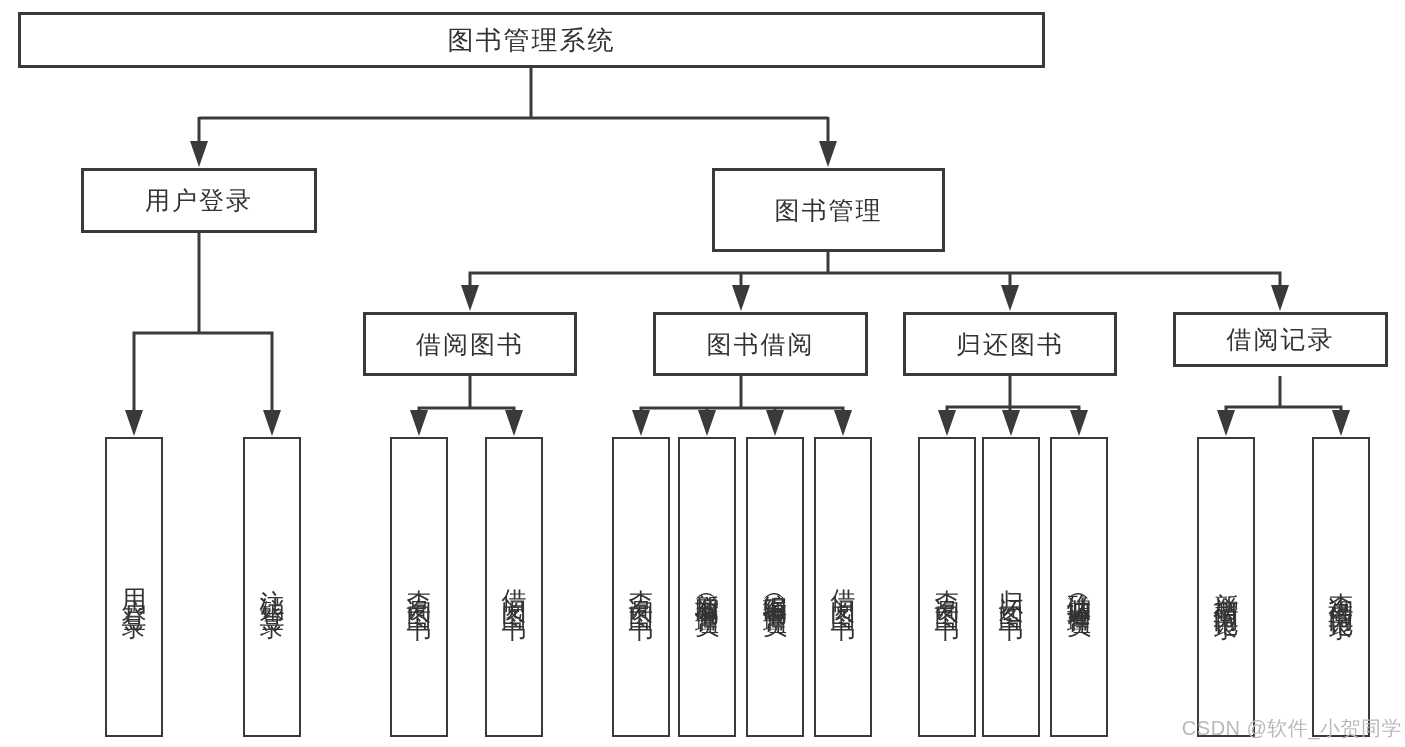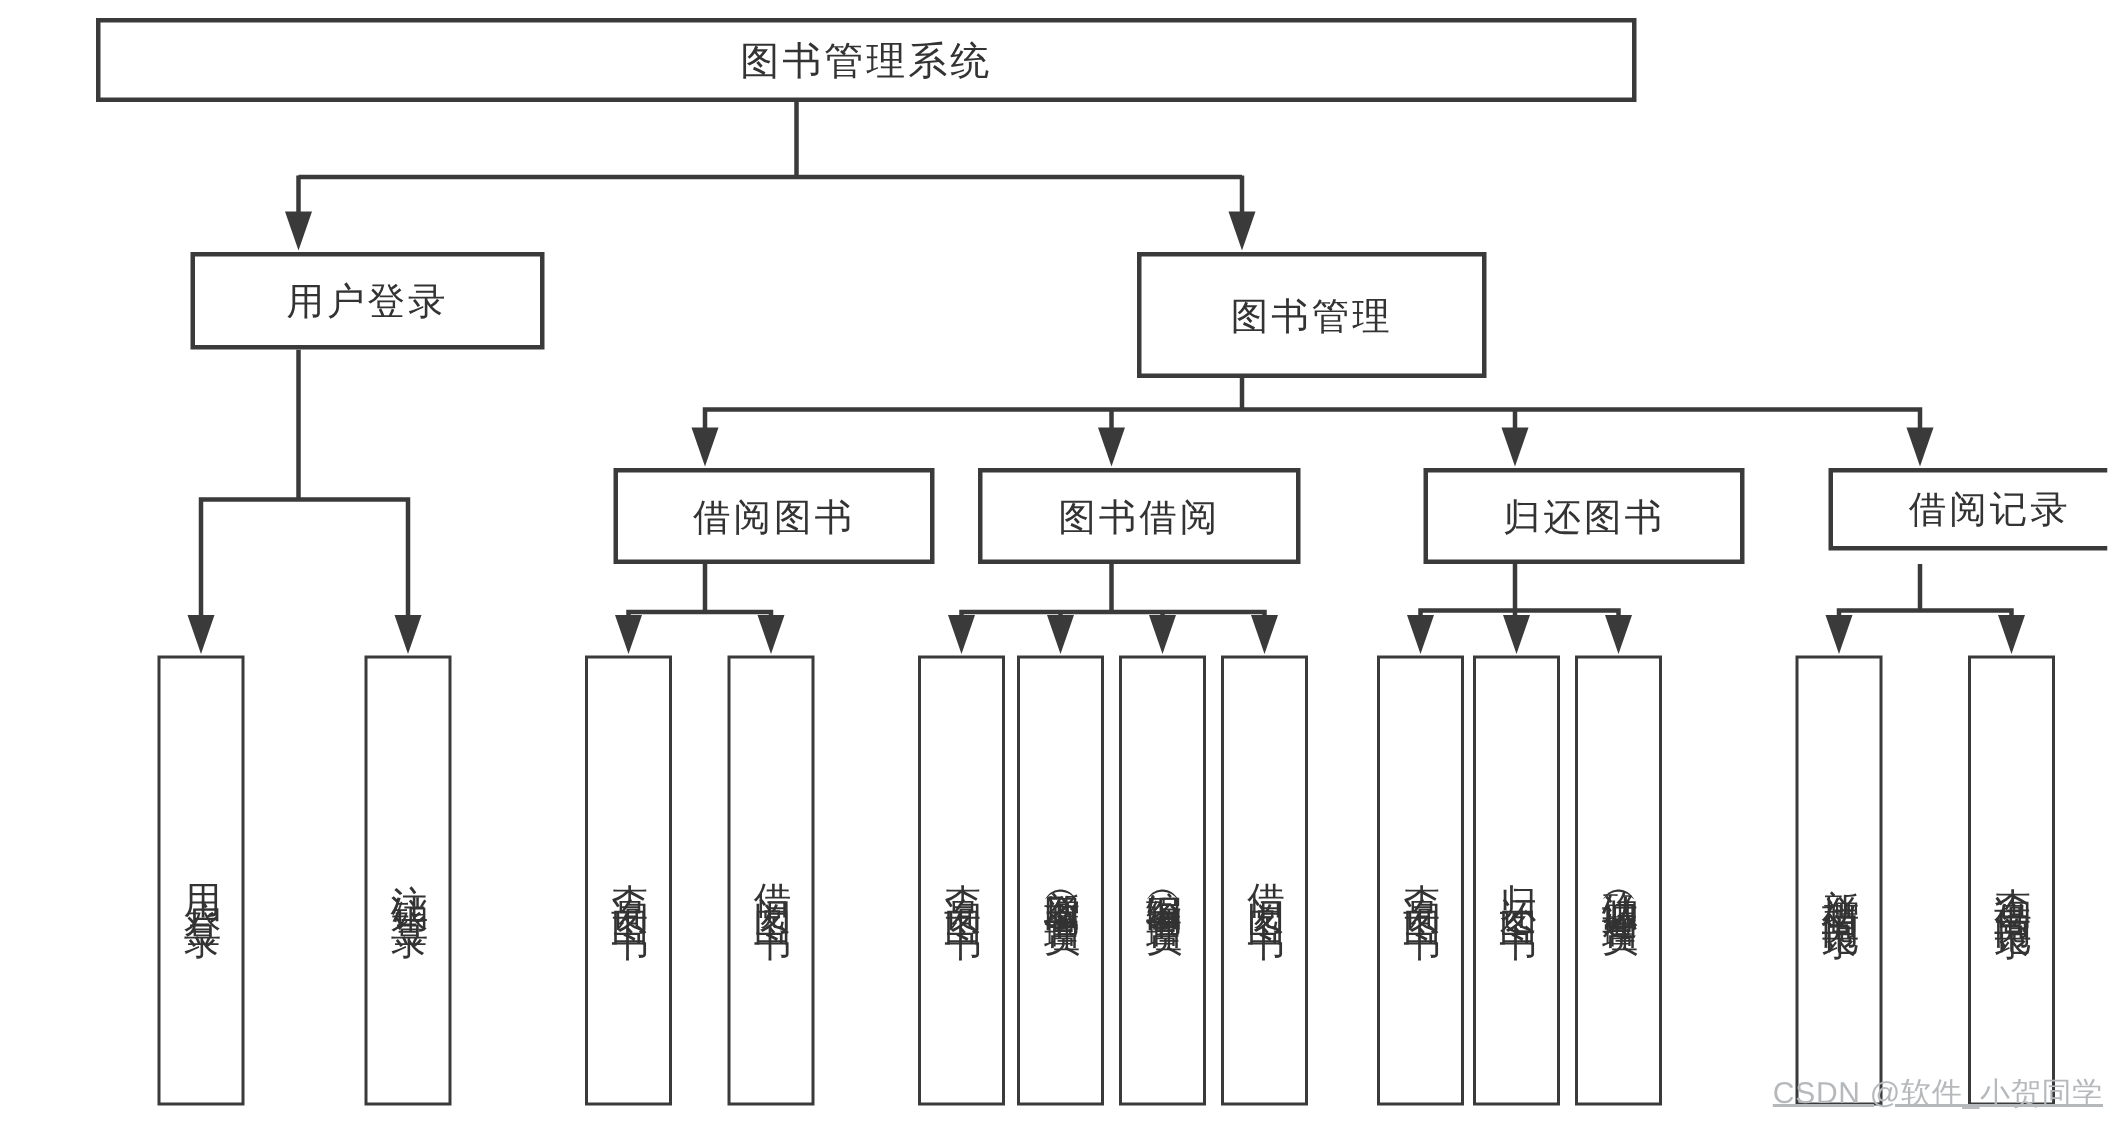--- a/index.html
+++ b/index.html
@@ -15,36 +15,36 @@
   }
   .wires{position:absolute;left:0;top:0;width:1405px;height:747px;color:var(--line);}
   .box{
     position:absolute;box-sizing:border-box;
     border:3px solid var(--line);
     background:#fff;
     display:flex;align-items:center;justify-content:center;
     text-align:center;
     z-index:2;
   }
-  .h{font-size:25px;letter-spacing:2px;margin-left:46px;}
+  .h{font-size:25px;letter-spacing:2px;}
   .root{font-size:26px;}
   .v{
     border-width:2.5px;
     writing-mode:vertical-rl;
     text-orientation:mixed;
     font-size:25px;
     line-height:1;
   }
   .v4{letter-spacing:9px;}
   .v6{letter-spacing:5px;}
   .v10{font-size:24px;letter-spacing:3px;}
   .watermark{
     position:absolute;right:3px;bottom:5px;
     font-size:20px;color:var(--watermark);
-    letter-spacing:0.5px;z-index:5;white-space:nowrap;text-decoration:underline;
+    letter-spacing:0.5px;z-index:5;white-space:nowrap;
   }
 </style>
 </head>
 <body>
 
 <div class="stage">
 
   <svg class="wires" viewBox="0 0 1405 747" xmlns="http://www.w3.org/2000/svg">
     <g stroke="currentColor" stroke-width="3" fill="none">
 
@@ -97,21 +97,21 @@
       <polygon points="1332,410 1350,410 1341,436"></polygon>
     </g>
   </svg>
 
   <div class="box h root" style="left:18px;top:12px;width:1027px;height:56px">图书管理系统</div>
 
   <div class="box h" style="left:81px;top:168px;width:236px;height:65px">用户登录</div>
   <div class="box h" style="left:712px;top:168px;width:233px;height:84px">图书管理</div>
 
   <div class="box h" style="left:363px;top:312px;width:214px;height:64px">借阅图书</div>
-  <div class="box h" style="left:606px;top:312px;width:215px;height:64px">图书借阅</div>
+  <div class="box h" style="left:653px;top:312px;width:215px;height:64px">图书借阅</div>
   <div class="box h" style="left:903px;top:312px;width:214px;height:64px">归还图书</div>
   <div class="box h" style="left:1173px;top:312px;width:215px;height:55px">借阅记录</div>
 
   <div class="box v v4" style="left:105px;top:437px;width:58px;height:300px">用户登录</div>
   <div class="box v v4" style="left:243px;top:437px;width:58px;height:300px">注销登录</div>
 
   <div class="box v v4" style="left:390px;top:437px;width:58px;height:300px">查询图书</div>
   <div class="box v v4" style="left:485px;top:437px;width:58px;height:300px">借阅图书</div>
 
   <div class="box v v4" style="left:612px;top:437px;width:58px;height:300px">查询图书</div>

